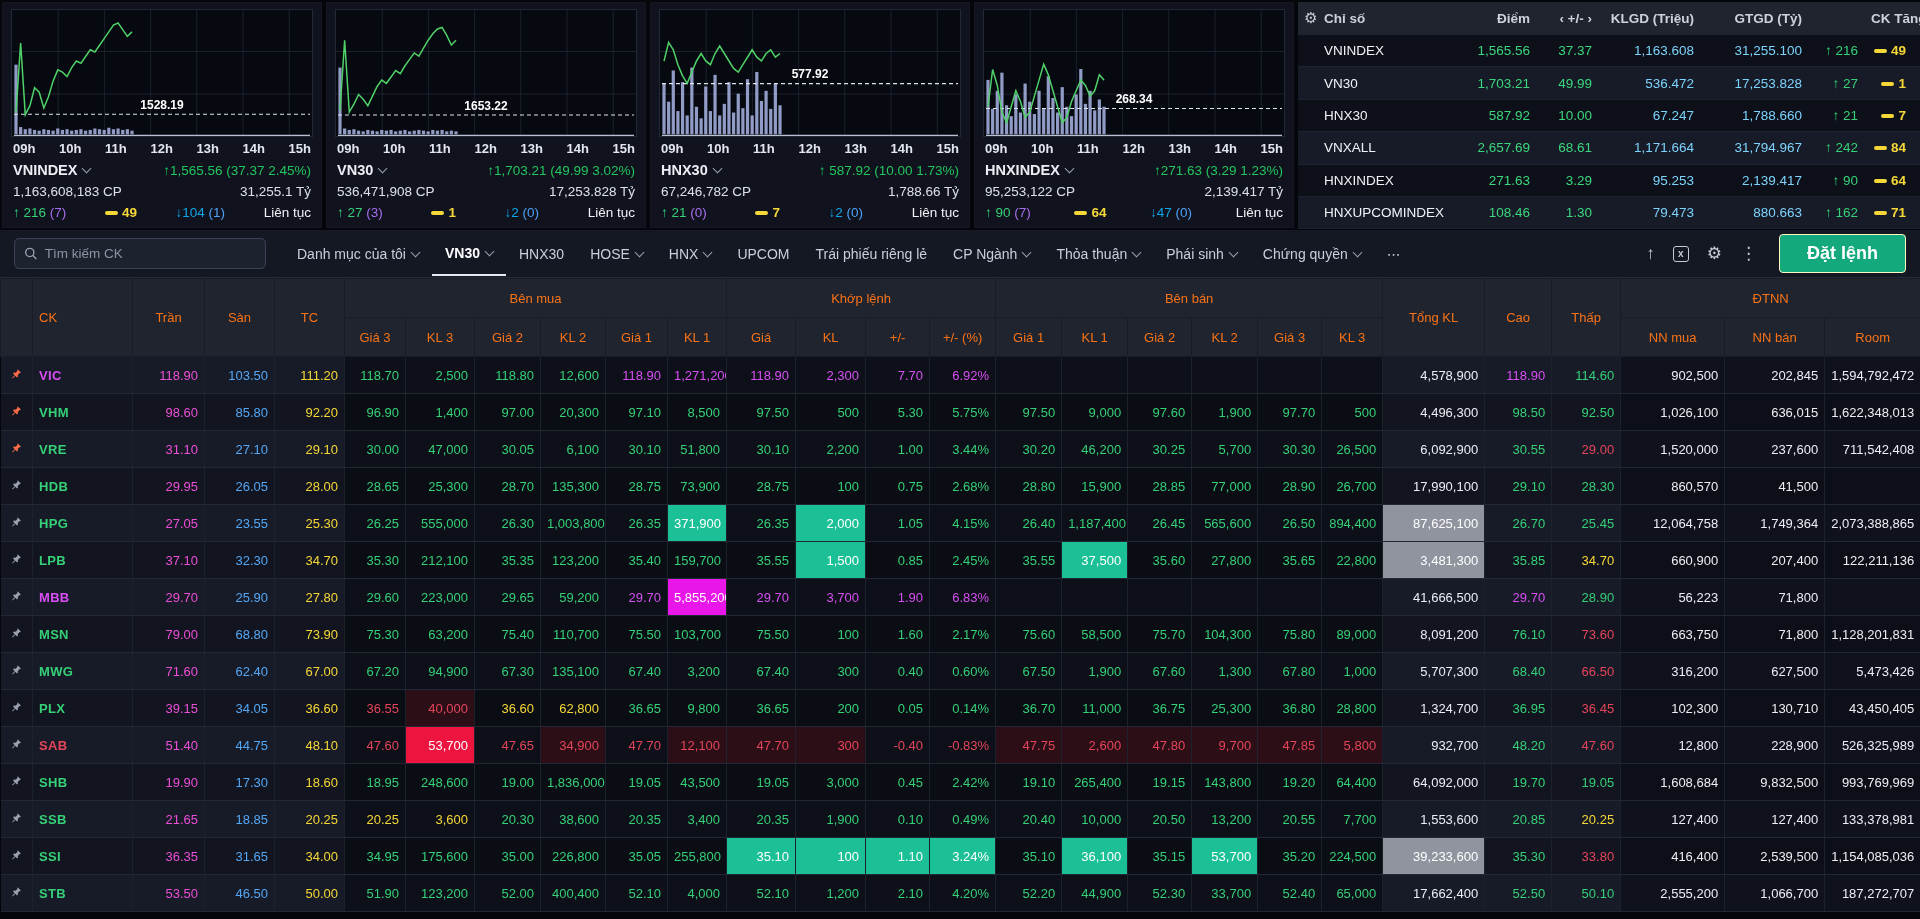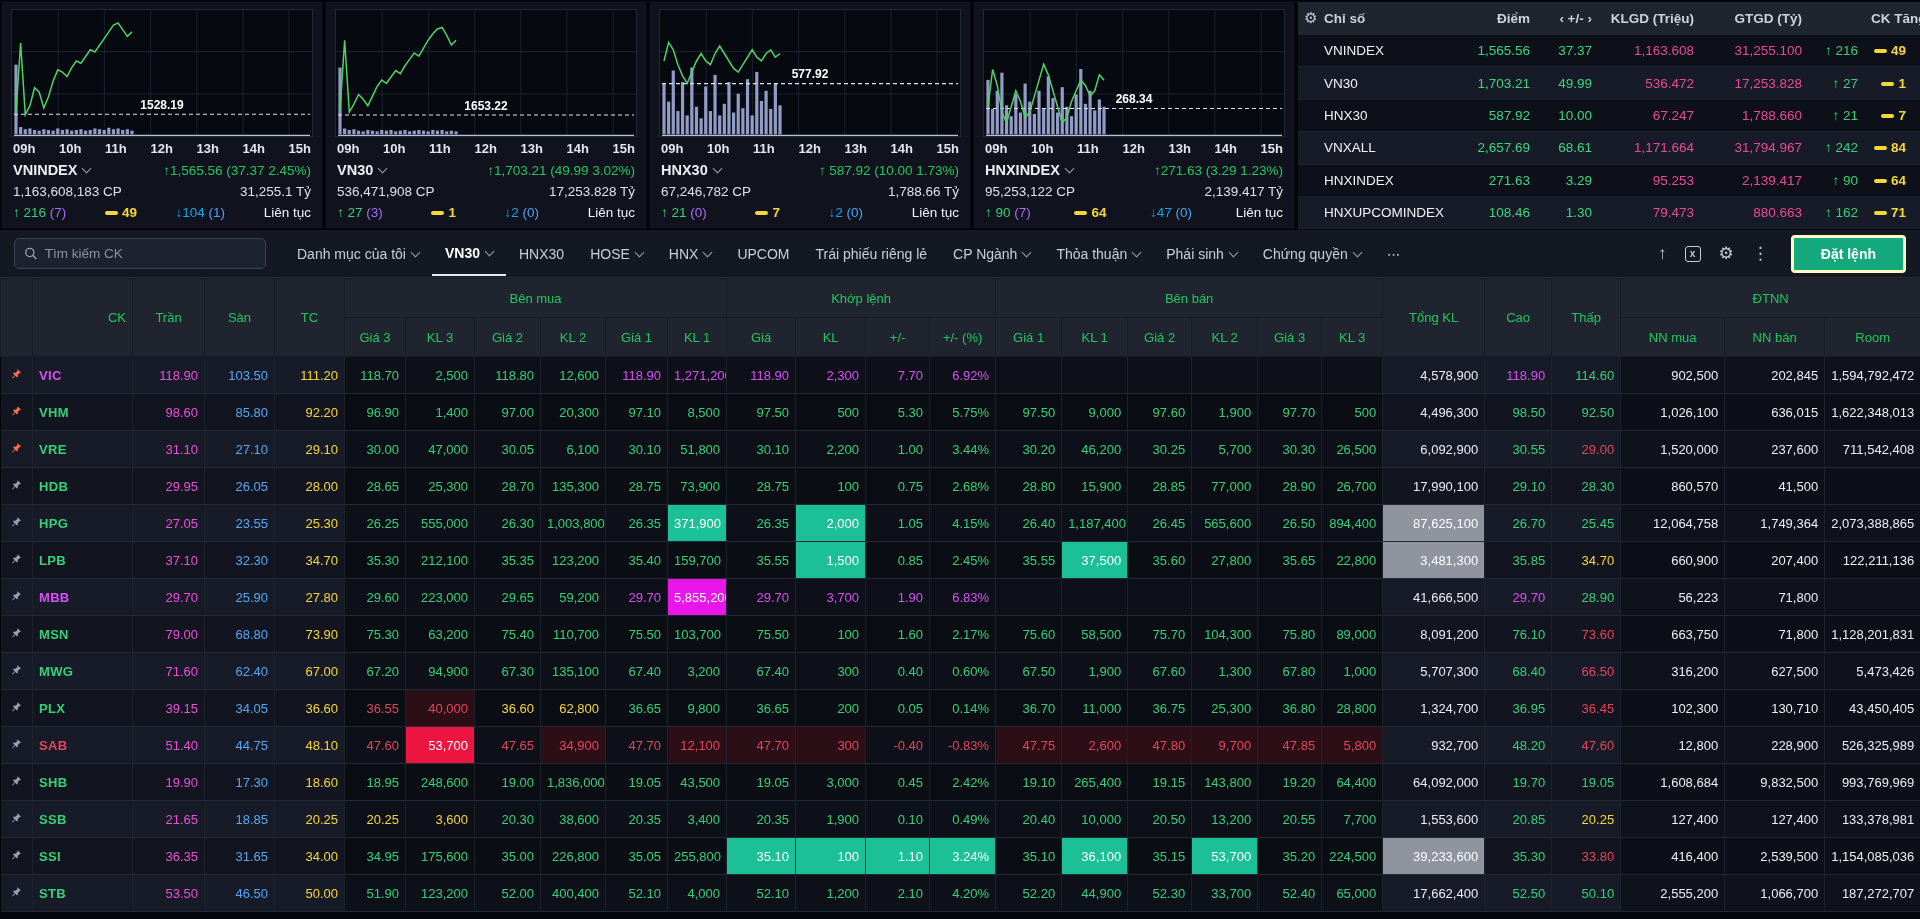--- a/index.html
+++ b/index.html
@@ -27,45 +27,45 @@
     transform:rotate(45deg); display:inline-block; margin-left:6px; vertical-align:3px; }
 
   
   .idx-table { flex:1; background:#0d1019; font-size:13.5px; }
   .idx-row { display:grid; grid-template-columns:26px 122px 84px 62px 102px 108px 56px 48px 58px;
     align-items:center; height:32.4px; border-bottom:1px solid #1d2230; padding-right:6px; }
   .idx-head { height:33px; background:#20242f; color:#cdd1dc; font-weight:bold; }
   .idx-row:nth-child(odd):not(.idx-head) { background:#171b27; }
   .idx-name-c { color:#f0f2f6; overflow:hidden; white-space:nowrap; }
   .num { text-align:right; }
-  .gr { color:#3bd67d; } .wh { color:#ec4899; }
+  .gr { color:#3bd67d; } .wh { color:#7dd3fc; }
   .chip-up { color:#35d077; text-align:right; }
   .chip-flat { color:#f6d738; font-weight:bold; text-align:right; }
   .chip-down { text-align:right; }
   .gear { color:#c6cad4; font-size:15px; text-align:center; cursor:pointer; }
 
   
   .toolbar { height:48px; display:flex; align-items:center; background:#141823; border-bottom:1px solid #262b38; padding:0 14px; gap:8px; }
   .search { width:252px; height:31px; background:#1d222f; border:1px solid #3a4152; border-radius:5px;
     display:flex; align-items:center; padding:0 9px; gap:7px; }
   .search input { background:transparent; border:none; outline:none; color:#e8eaf0; font-size:13.5px; width:100%; }
   .search input::placeholder { color:#8d93a5; }
   .tabs { display:flex; align-items:center; margin-left:10px; flex:1; }
   .tab { padding:13px 13px; font-size:14px; color:#c9cedb; cursor:pointer; white-space:nowrap; }
   .tab.active { color:#ffffff; font-weight:bold; border-bottom:2px solid #e8eaf0; }
   .tb-icons { display:flex; align-items:center; gap:18px; margin:0 14px; color:#c6cad4; }
   .tb-ic { cursor:pointer; font-size:17px; line-height:1; }
   .xls { width:16px; height:16px; border:1.6px solid #c6cad4; border-radius:3px; font-size:10px;
     display:flex; align-items:center; justify-content:center; font-weight:bold; }
-  .order-btn { background:#13a97d; color:#fff; font-weight:bold; font-size:14px; border:3px solid #fef9c3;
+  .order-btn { background:#13a97d; color:#fff; font-weight:bold; font-size:18px; border:1px solid #fef9c3;
     border-radius:4px; padding:8px 27px; cursor:pointer; }
 
   
   table.board { width:1920px; border-collapse:collapse; table-layout:fixed; font-size:13px; }
-  .board th { font-weight:normal; color:#22c55e; background:#20242f; border:1px solid #181c26; height:39px; padding:0 6px; }
+  .board th { font-weight:normal; color:#f97316; background:#20242f; border:1px solid #181c26; height:39px; padding:0 6px; }
   .board th.rt { text-align:center; }
   .board td { height:37px; padding:0 6px; text-align:right; border-right:1px solid #1d212c;
     border-bottom:1px solid #232835; overflow:hidden; white-space:nowrap; }
   td.g1 { background:#171b27; } td.g2 { background:#0d1019; } td.g3 { background:#171b27;padding-left:12px; } td.g4 { background:#0f121c; }
   tr:nth-child(even) td.g1, tr:nth-child(even) td.g3 { background:#12151f; }
   tr:nth-child(even) td.g2 { background:#0a0d14; }
   tr:nth-child(even) td.g4 { background:#0c0f17; }
   td.pin-c { text-align:center; cursor:pointer; }
   td.tk { text-align:left; font-weight:bold; letter-spacing:.3px; cursor:pointer; }
   .u { color:#35d077; } .d { color:#e4455a; } .c { color:#d94ef5; } .w { color:#eceef4; }
@@ -496,21 +496,21 @@
     <col style="width:102px">
       <col style="width:67px">
       <col style="width:69px">
     <col style="width:104px">
       <col style="width:100px">
       <col style="width:96px">
   </colgroup>
   <thead>
     <tr>
       <th rowspan="2"></th>
-      <th rowspan="2" style="text-align:right">CK</th>
+      <th rowspan="2" style="text-align:left">CK</th>
       <th rowspan="2" class="rt">Trần</th>
       <th rowspan="2" class="rt">Sàn</th>
       <th rowspan="2" class="rt">TC</th>
       <th colspan="6">Bên mua</th>
       <th colspan="4">Khớp lệnh</th>
       <th colspan="6">Bên bán</th>
       <th rowspan="2" class="rt">Tổng KL</th>
       <th rowspan="2" class="rt">Cao</th>
       <th rowspan="2" class="rt">Thấp</th>
       <th colspan="3">ĐTNN</th>

